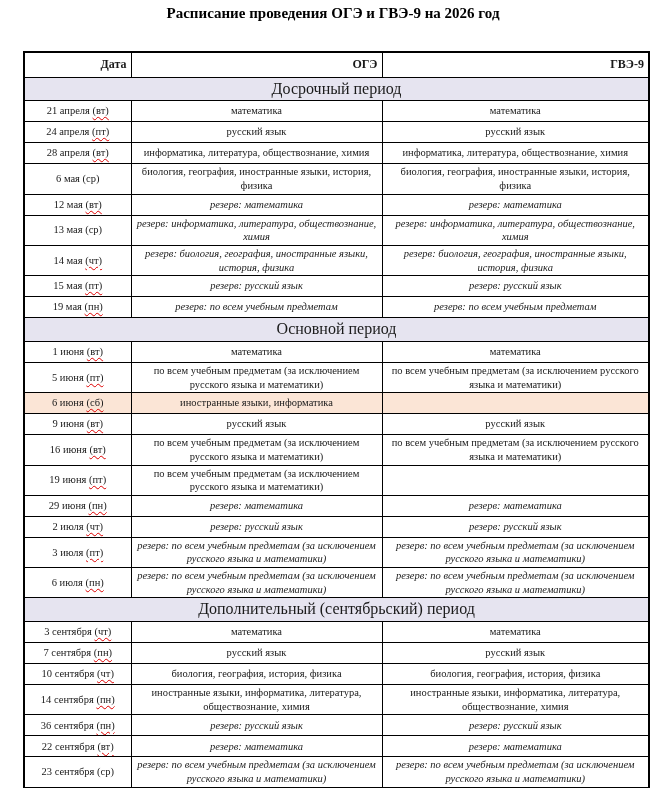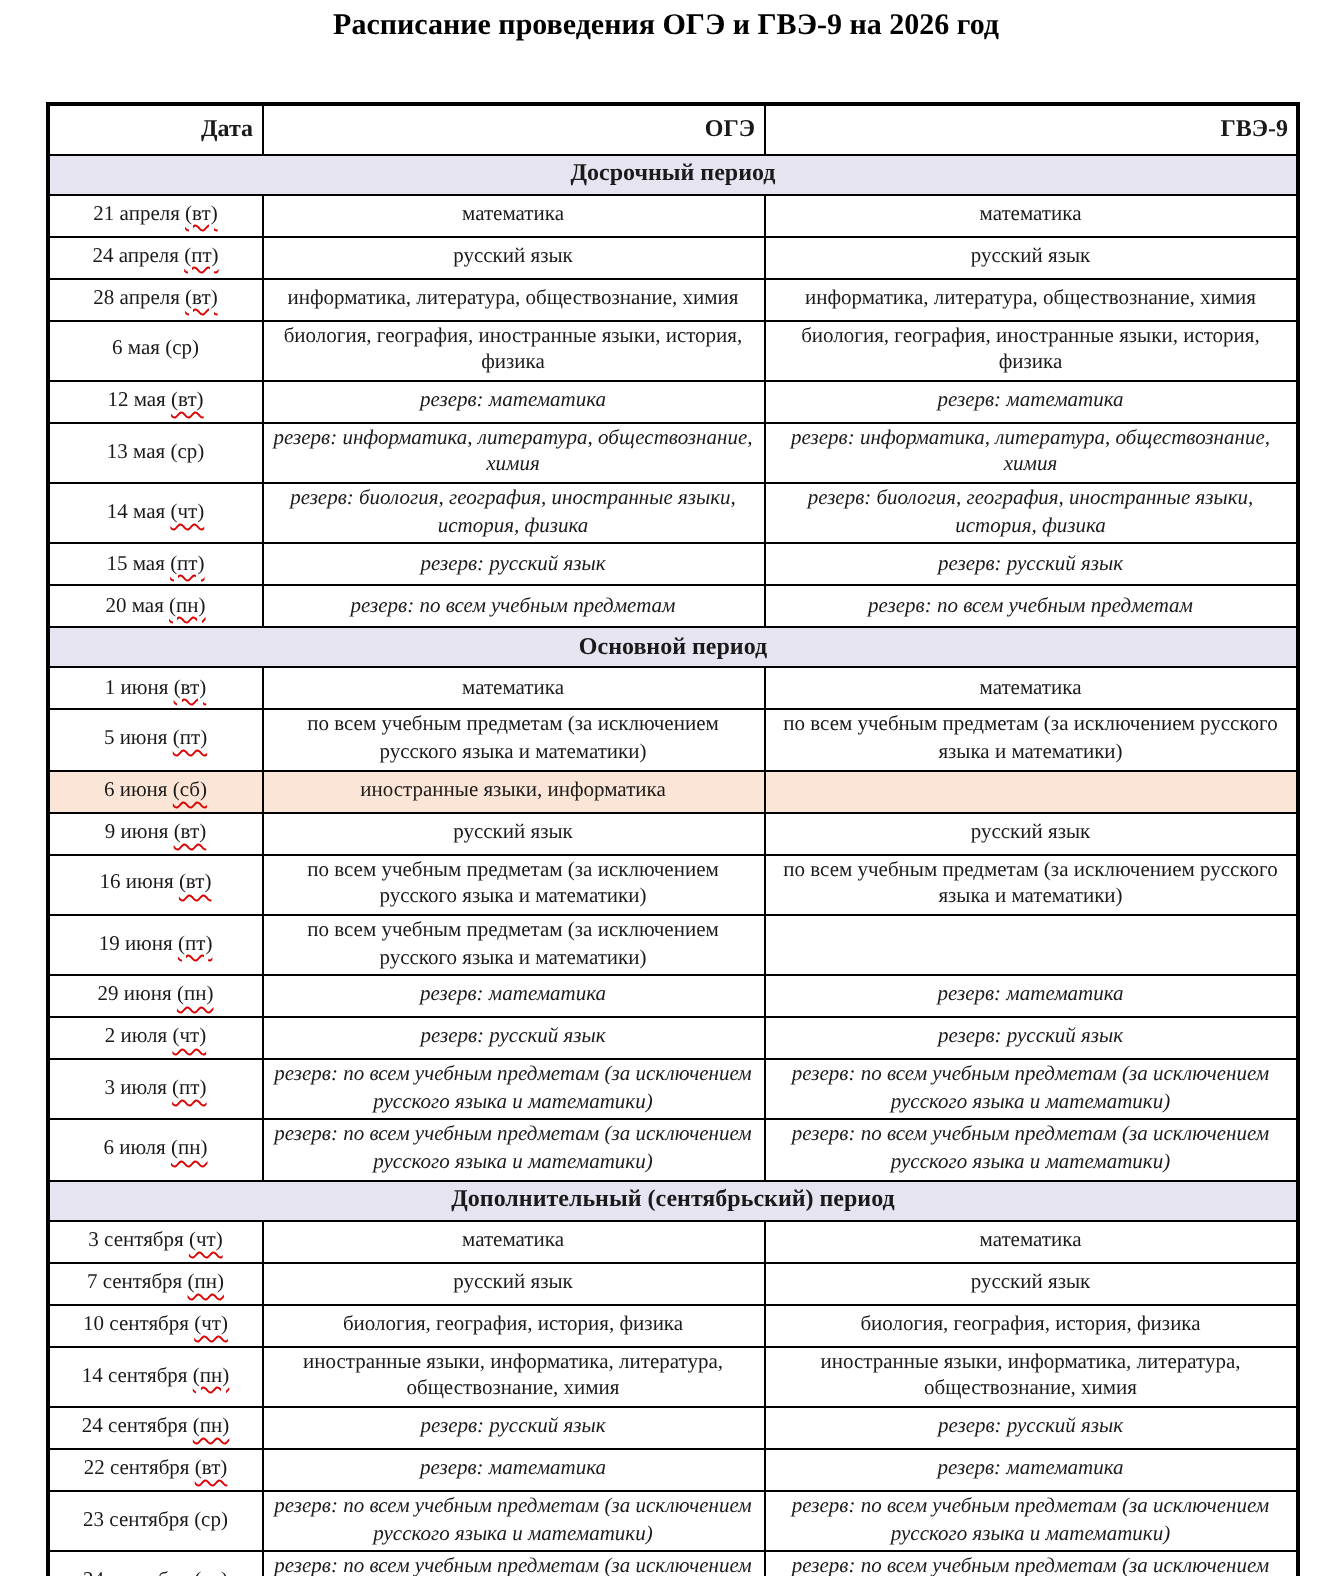--- a/index.html
+++ b/index.html
@@ -28,21 +28,21 @@
   col.c-oge{width:251px;}
   col.c-gve{width:267px;}
   th,td{
     border:1px solid var(--border);
     padding:1px 5px;
     text-align:center;vertical-align:middle;
     font-size:10.5px;line-height:1.3;
   }
   tr.head th{font-size:12px;font-weight:bold;height:25px;padding:2px 4px;text-align:right;}
   tr.section td{
-    background:var(--section-bg);font-weight:bold;font-size:12px;height:20px;padding:1px 4px;
+    background:var(--section-bg);font-weight:normal;font-size:16px;height:20px;padding:1px 4px;
   }
   tr.data{height:21px;}
   tr.data.italic td.subj{font-style:italic;}
   tr.data.highlight td{background:var(--highlight-bg);text-align:center;}
   .dow.flagged{
     text-decoration-line:underline;
     text-decoration-style:wavy;
     text-decoration-color:var(--squiggle);
     text-decoration-thickness:1px;
     text-underline-offset:2px;
@@ -105,21 +105,21 @@
           <td><span>14 мая</span> <span class="dow flagged">(чт)</span></td>
           <td class="subj">резерв: биология, география, иностранные языки, история, физика</td>
           <td class="subj">резерв: биология, география, иностранные языки, история, физика</td>
         </tr>
         <tr class="data italic">
           <td><span>15 мая</span> <span class="dow flagged">(пт)</span></td>
           <td class="subj">резерв: русский язык</td>
           <td class="subj">резерв: русский язык</td>
         </tr>
         <tr class="data italic">
-          <td><span>20 мая</span> <span class="dow flagged">(пн)</span></td>
+          <td><span>19 мая</span> <span class="dow flagged">(пн)</span></td>
           <td class="subj">резерв: по всем учебным предметам</td>
           <td class="subj">резерв: по всем учебным предметам</td>
         </tr>
         <tr class="section">
           <td colspan="3">Основной период</td>
         </tr>
         <tr class="data">
           <td><span>1 июня</span> <span class="dow flagged">(вт)</span></td>
           <td class="subj">математика</td>
           <td class="subj">математика</td>
@@ -186,21 +186,21 @@
           <td><span>10 сентября</span> <span class="dow flagged">(чт)</span></td>
           <td class="subj">биология, география, история, физика</td>
           <td class="subj">биология, география, история, физика</td>
         </tr>
         <tr class="data">
           <td><span>14 сентября</span> <span class="dow flagged">(пн)</span></td>
           <td class="subj">иностранные языки, информатика, литература, обществознание, химия</td>
           <td class="subj">иностранные языки, информатика, литература, обществознание, химия</td>
         </tr>
         <tr class="data italic">
-          <td><span>24 сентября</span> <span class="dow flagged">(пн)</span></td>
+          <td><span>36 сентября</span> <span class="dow flagged">(пн)</span></td>
           <td class="subj">резерв: русский язык</td>
           <td class="subj">резерв: русский язык</td>
         </tr>
         <tr class="data italic">
           <td><span>22 сентября</span> <span class="dow flagged">(вт)</span></td>
           <td class="subj">резерв: математика</td>
           <td class="subj">резерв: математика</td>
         </tr>
         <tr class="data italic">
           <td><span>23 сентября</span> <span class="dow">(ср)</span></td>

